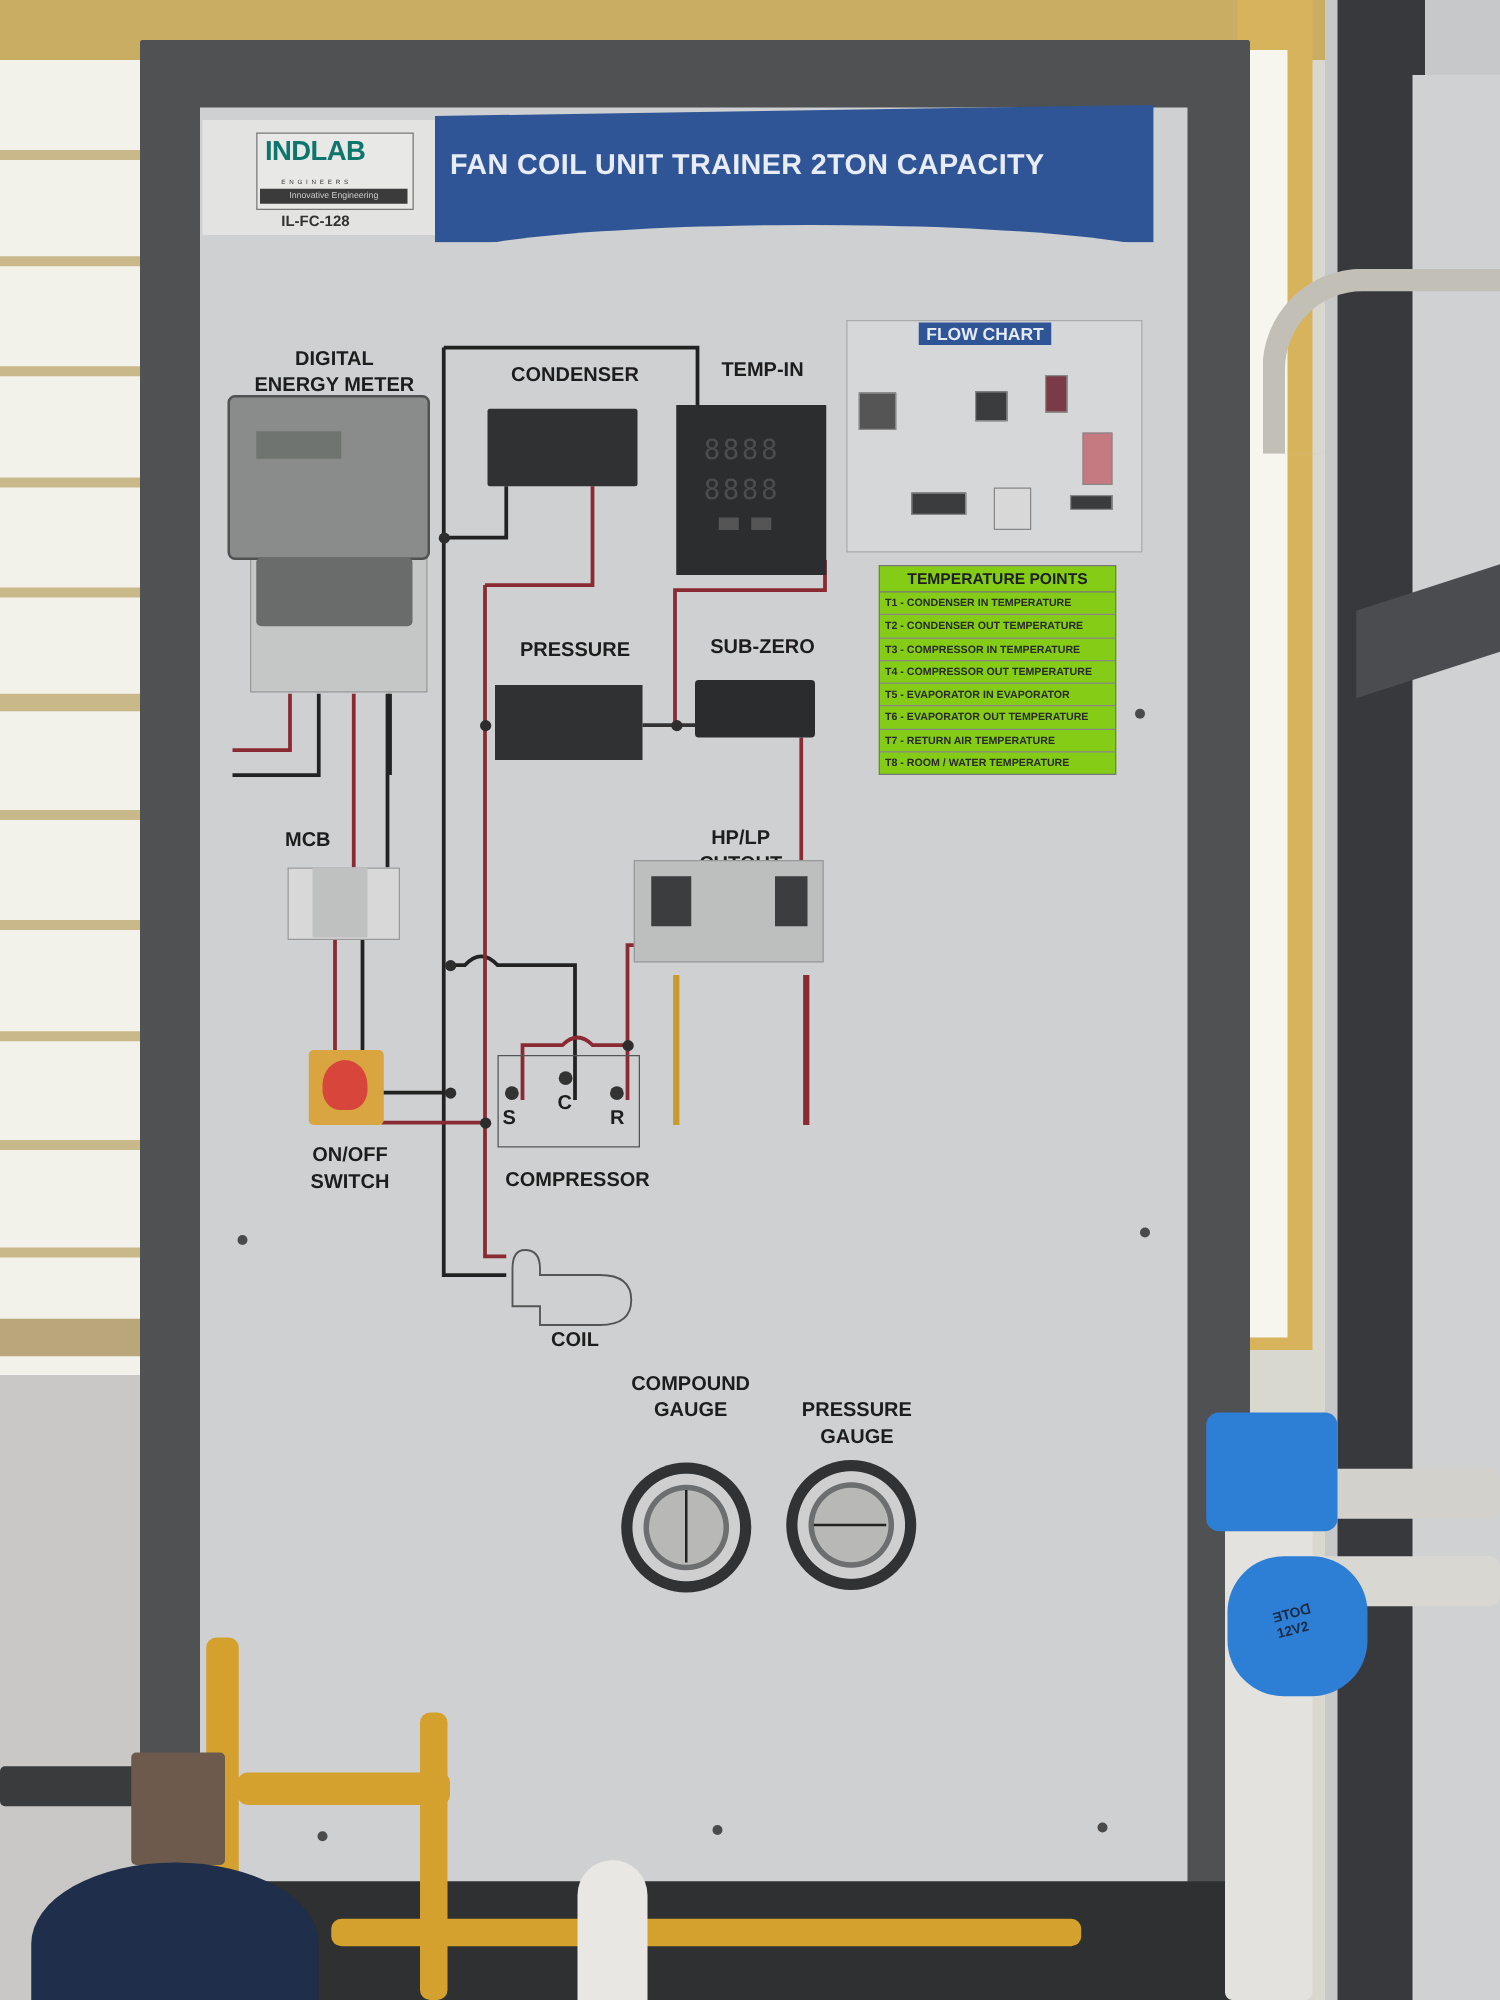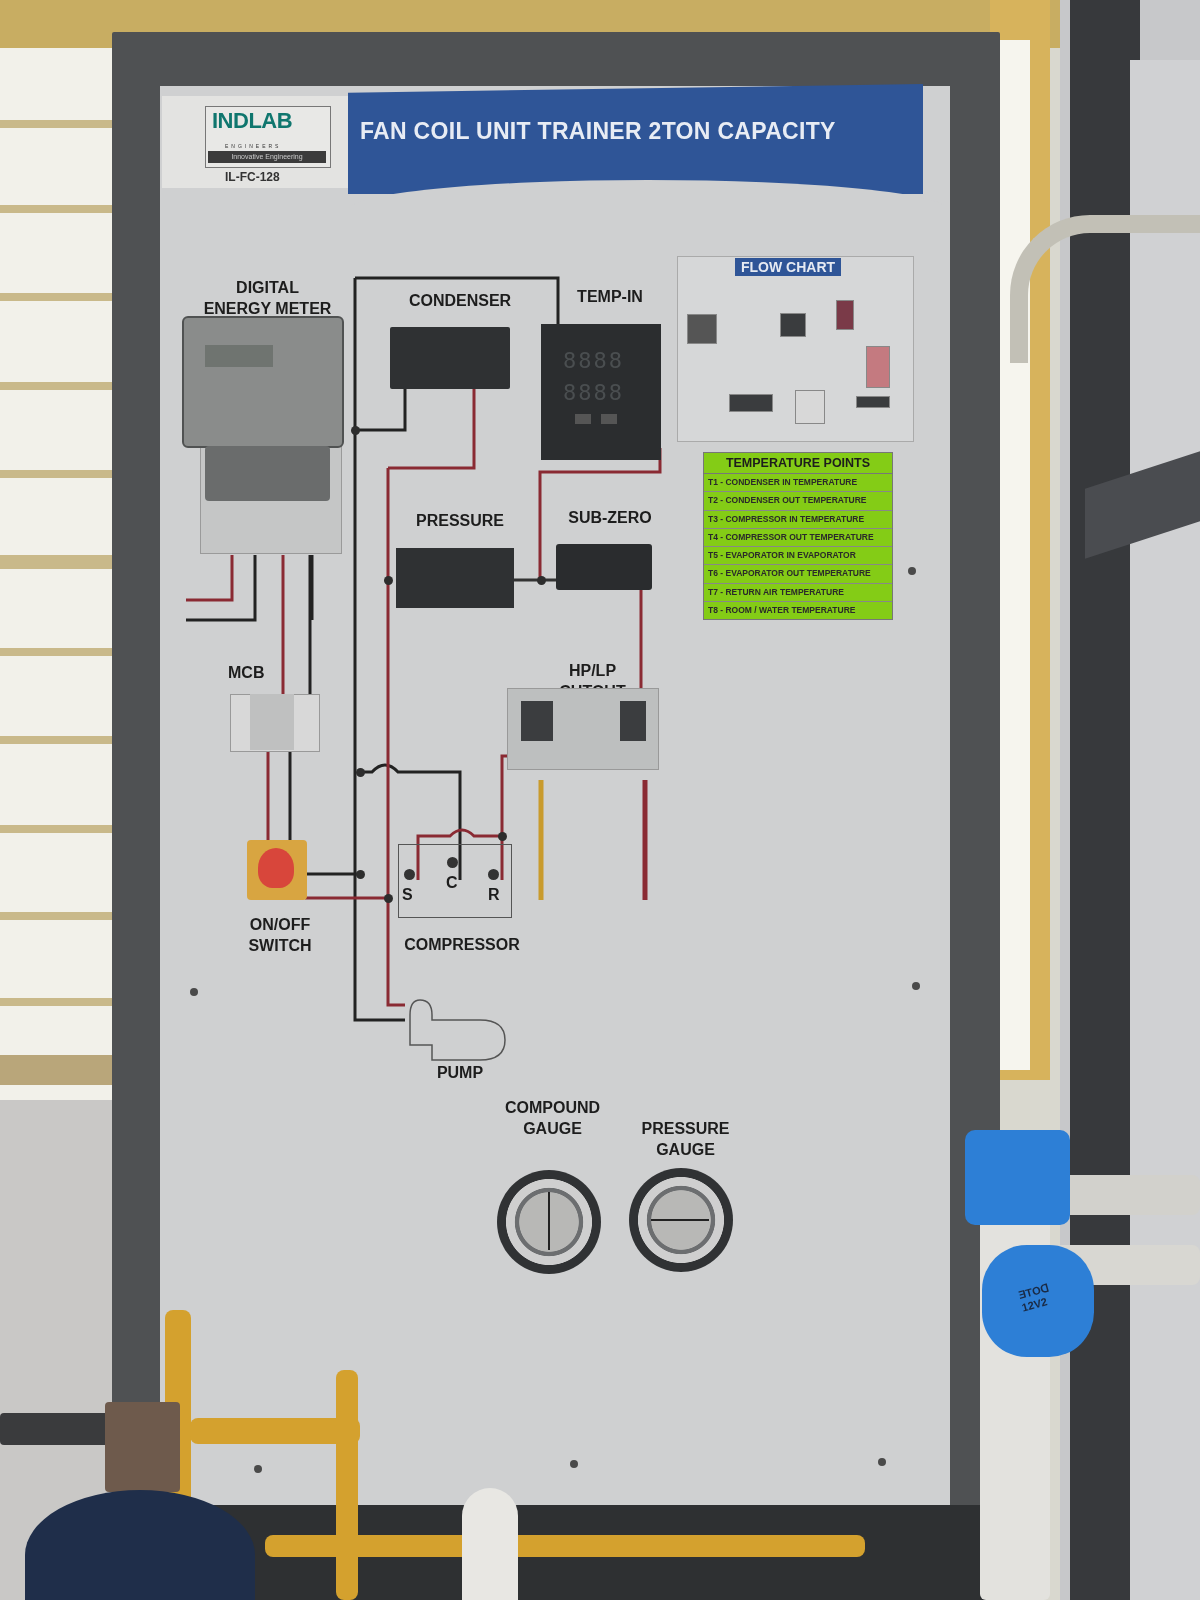--- a/index.html
+++ b/index.html
@@ -196,21 +196,21 @@
 
 <div class="abs comp-box"></div>
 <div class="abs term" style="left:404px;top:869px"></div>
 <div class="abs term" style="left:447px;top:857px"></div>
 <div class="abs term" style="left:488px;top:869px"></div>
 <div class="abs lbl" style="left:402px;top:884px;">S</div>
 <div class="abs lbl" style="left:446px;top:872px;">C</div>
 <div class="abs lbl" style="left:488px;top:884px;">R</div>
 <div class="abs lbl" style="left:392px;top:934px;width:140px;">COMPRESSOR</div>
 
-<div class="abs lbl" style="left:425px;top:1062px;width:70px;">PUMP</div>
+<div class="abs lbl" style="left:425px;top:1062px;width:70px;">COIL</div>
 
 <div class="abs lbl" style="left:490px;top:1097px;width:125px;">
   <div>COMPOUND</div>
   <div>GAUGE</div>
 </div>
 <div class="abs lbl" style="left:628px;top:1118px;width:115px;">
   <div>PRESSURE</div>
   <div>GAUGE</div>
 </div>
 <div class="abs gauge" style="left:497px;top:1170px">

